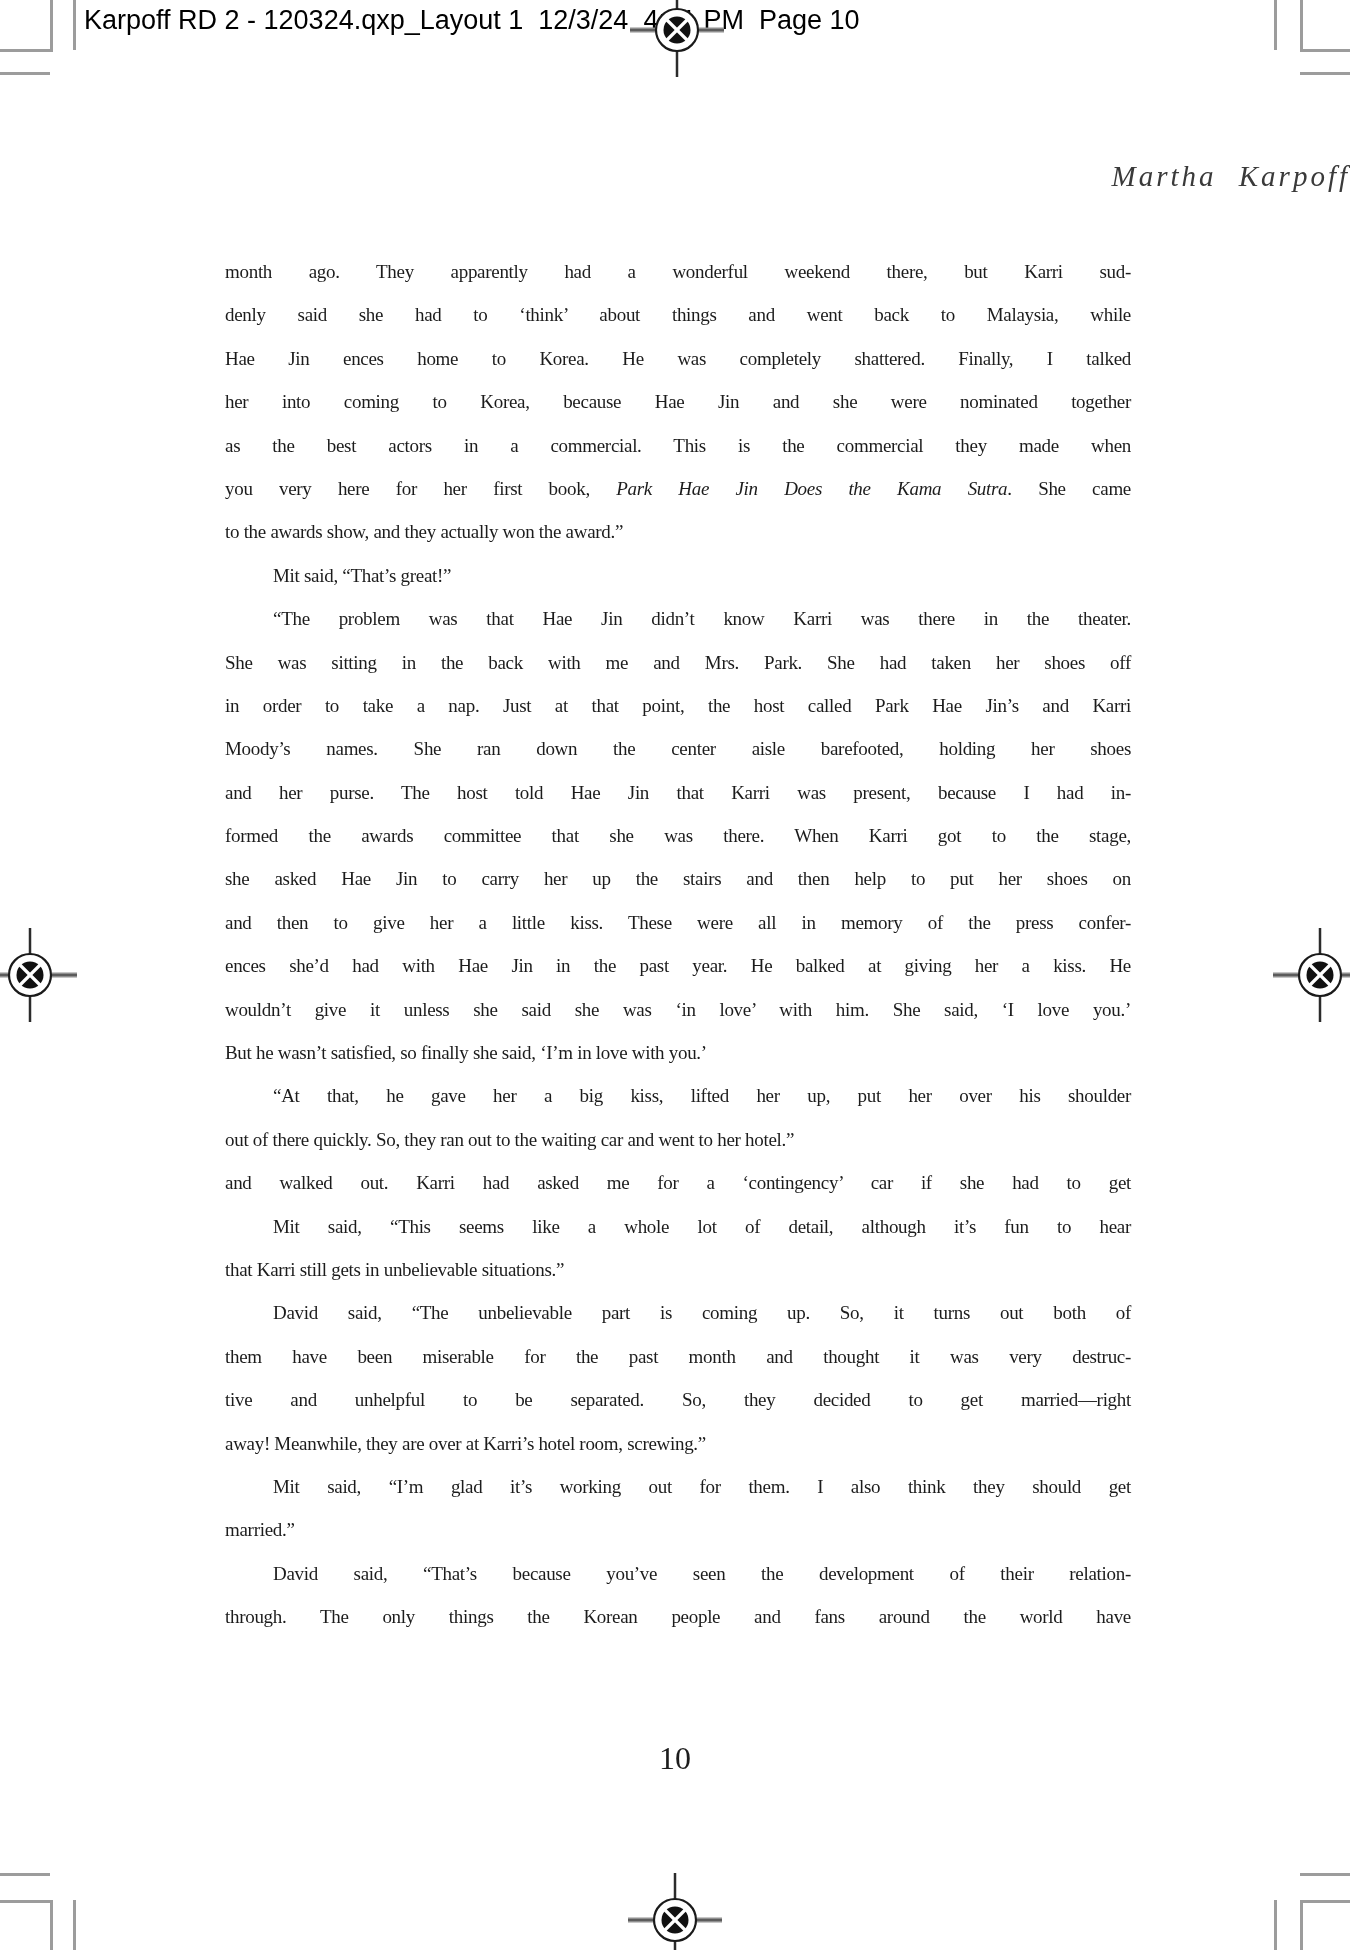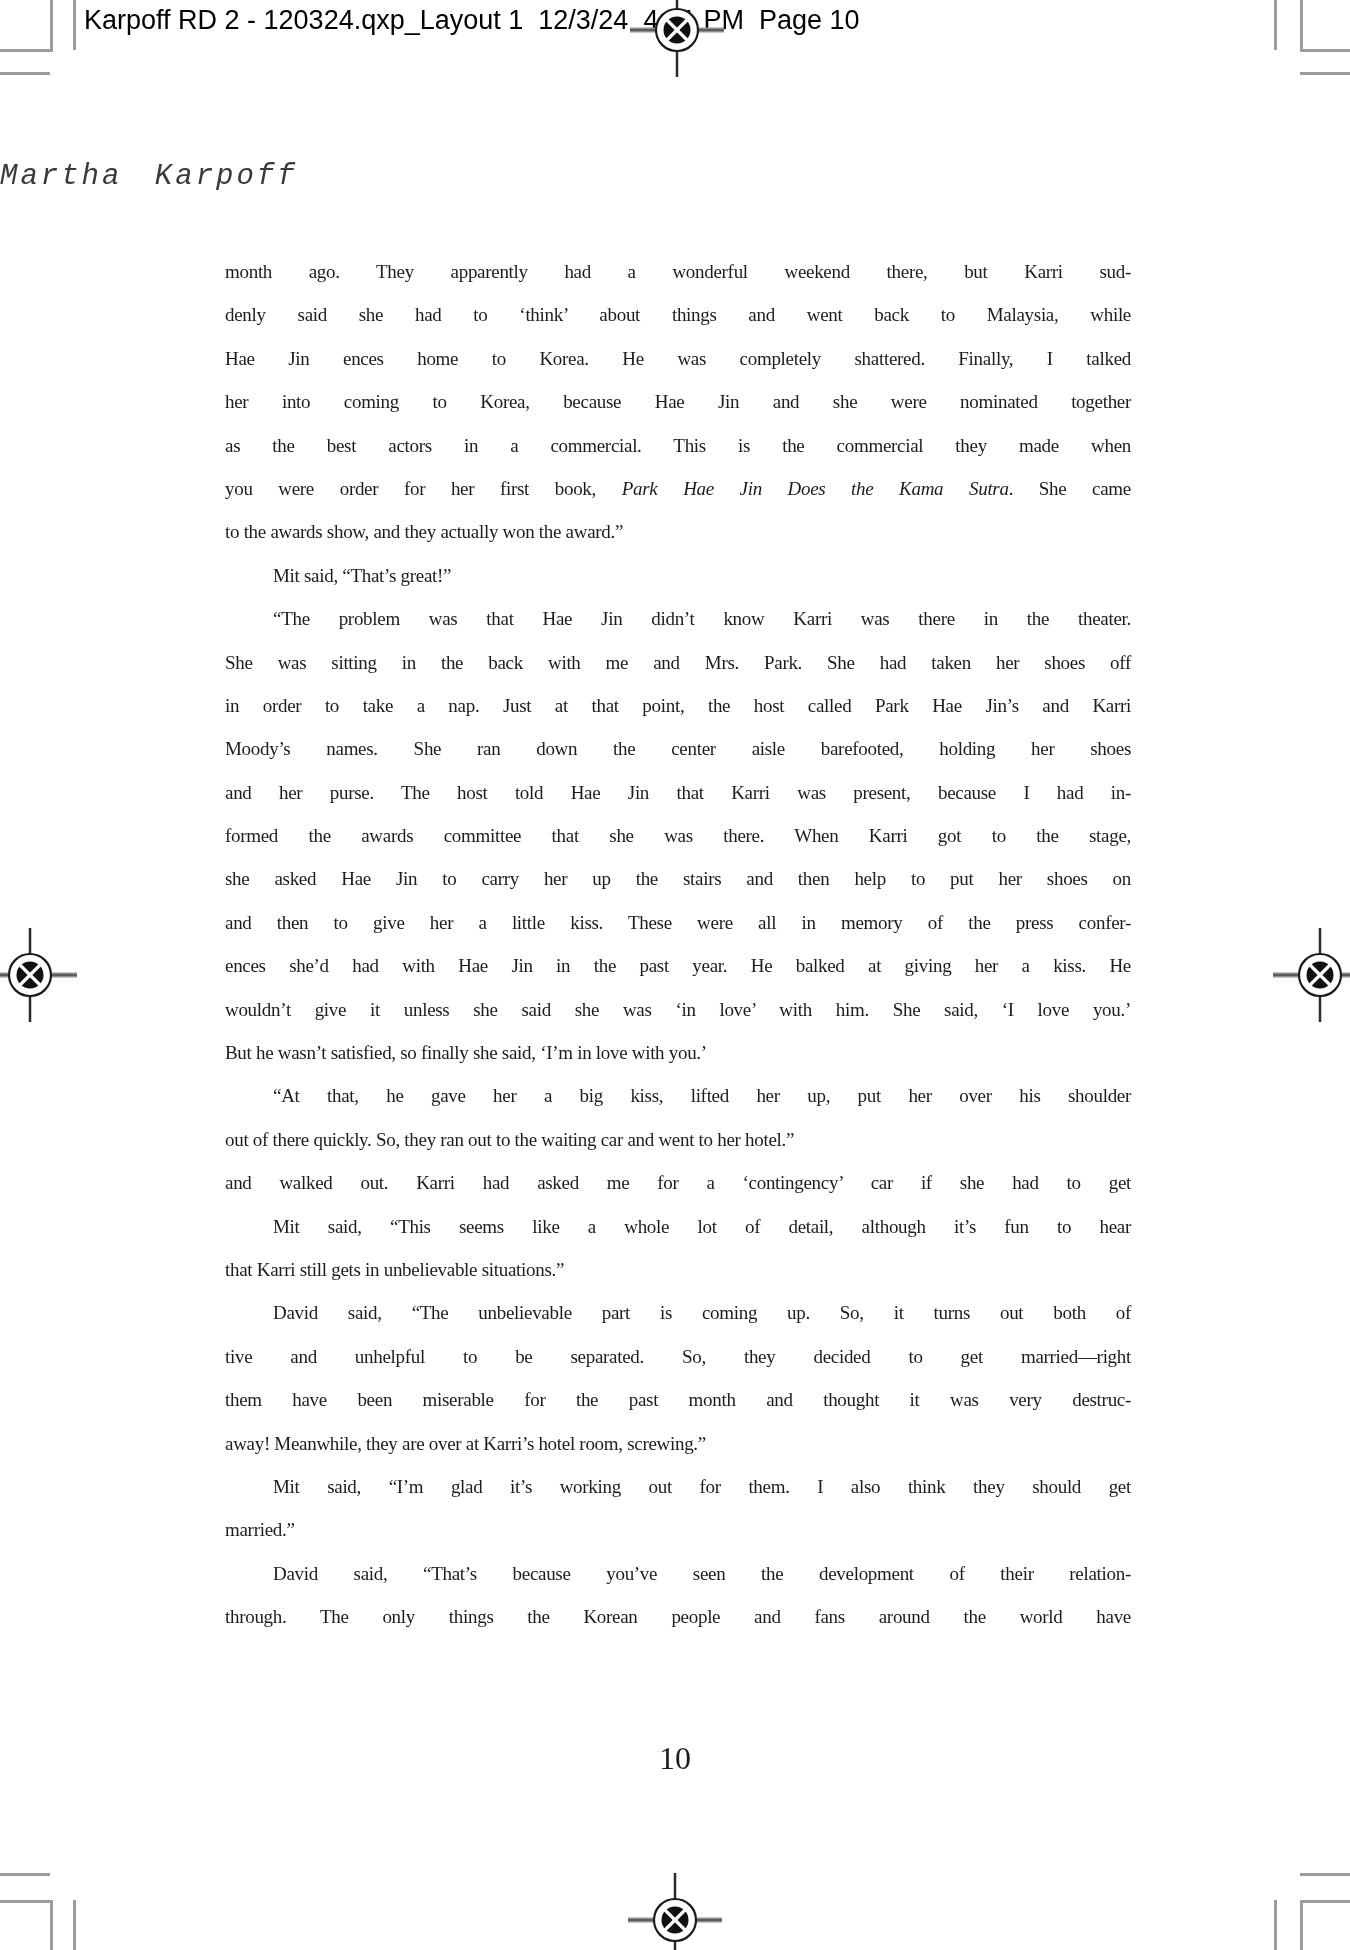--- a/index.html
+++ b/index.html
@@ -22,22 +22,22 @@
   .vbl{left:73px;top:1900px;width:3px;height:50px;}
   .hbl{left:0;top:1873px;width:50px;height:3px;}
   .vbr{left:1274px;top:1900px;width:3px;height:50px;}
   .hbr{left:1300px;top:1873px;width:50px;height:3px;}
   .reg{position:absolute;width:96px;height:96px;z-index:5;}
   .reg.left{left:-18px;top:927px;}
   .reg.right{left:1272px;top:927px;}
   .reg.top{left:629px;top:-18px;}
   .reg.bottom{left:627px;top:1872px;}
   
-  .runhead{position:absolute;left:0;right:0;top:160px;text-align:left;
-           font-family:Liberation Mono, monospace;font-style:italic;font-size:29px;
+  .runhead{position:absolute;left:0;right:0;top:160px;text-align:right;
+           font-family:Liberation Serif, serif;font-style:italic;font-size:29px;
            letter-spacing:3px;word-spacing:12px;color:#3a3a3a;}
   
   .bodytext{position:absolute;left:225px;top:250px;width:906px;color:#1c1c1c;
             font-size:19px;letter-spacing:-0.3px;}
   .line{height:43.4px;line-height:43.4px;white-space:nowrap;}
   .line.just{white-space:normal;text-align:justify;text-align-last:justify;}
   .line.ind{text-indent:48px;}
   
   .folio{position:absolute;left:0;right:0;top:1740px;text-align:center;
          font-size:32px;color:#1c1c1c;}
@@ -90,42 +90,42 @@
     </svg>
 
   <div class="runhead">Martha Karpoff</div>
 
   <div class="bodytext">
       <div class="line just"><span>month ago. They apparently had a wonderful weekend there, but Karri sud-</span></div>
       <div class="line just"><span>denly said she had to ‘think’ about things and went back to Malaysia, while</span></div>
       <div class="line just"><span>Hae Jin ences home to Korea. He was completely shattered. Finally, I talked</span></div>
       <div class="line just"><span>her into coming to Korea, because Hae Jin and she were nominated together</span></div>
       <div class="line just"><span>as the best actors in a commercial. This is the commercial they made when</span></div>
-      <div class="line just"><span>you were order for her first book, </span><i>Park Hae Jin Does the Kama Sutra</i><span>. She came</span></div>
+      <div class="line just"><span>you very here for her first book, </span><i>Park Hae Jin Does the Kama Sutra</i><span>. She came</span></div>
       <div class="line"><span>to the awards show, and they actually won the award.”</span></div>
       <div class="line ind"><span>Mit said, “That’s great!”</span></div>
       <div class="line just ind"><span>“The problem was that Hae Jin didn’t know Karri was there in the theater.</span></div>
       <div class="line just"><span>She was sitting in the back with me and Mrs. Park. She had taken her shoes off</span></div>
       <div class="line just"><span>in order to take a nap. Just at that point, the host called Park Hae Jin’s and Karri</span></div>
       <div class="line just"><span>Moody’s names. She ran down the center aisle barefooted, holding her shoes</span></div>
       <div class="line just"><span>and her purse. The host told Hae Jin that Karri was present, because I had in-</span></div>
       <div class="line just"><span>formed the awards committee that she was there. When Karri got to the stage,</span></div>
       <div class="line just"><span>she asked Hae Jin to carry her up the stairs and then help to put her shoes on</span></div>
       <div class="line just"><span>and then to give her a little kiss. These were all in memory of the press confer-</span></div>
       <div class="line just"><span>ences she’d had with Hae Jin in the past year. He balked at giving her a kiss. He</span></div>
       <div class="line just"><span>wouldn’t give it unless she said she was ‘in love’ with him. She said, ‘I love you.’</span></div>
       <div class="line"><span>But he wasn’t satisfied, so finally she said, ‘I’m in love with you.’</span></div>
       <div class="line just ind"><span>“At that, he gave her a big kiss, lifted her up, put her over his shoulder</span></div>
       <div class="line"><span>out of there quickly. So, they ran out to the waiting car and went to her hotel.”</span></div>
       <div class="line just"><span>and walked out. Karri had asked me for a ‘contingency’ car if she had to get</span></div>
       <div class="line just ind"><span>Mit said, “This seems like a whole lot of detail, although it’s fun to hear</span></div>
       <div class="line"><span>that Karri still gets in unbelievable situations.”</span></div>
       <div class="line just ind"><span>David said, “The unbelievable part is coming up. So, it turns out both of</span></div>
+      <div class="line just"><span>them have been miserable for the past month and thought it was very destruc-</span></div>
       <div class="line just"><span>tive and unhelpful to be separated. So, they decided to get married—right</span></div>
-      <div class="line just"><span>them have been miserable for the past month and thought it was very destruc-</span></div>
       <div class="line"><span>away! Meanwhile, they are over at Karri’s hotel room, screwing.”</span></div>
       <div class="line just ind"><span>Mit said, “I’m glad it’s working out for them. I also think they should get</span></div>
       <div class="line"><span>married.”</span></div>
       <div class="line just ind"><span>David said, “That’s because you’ve seen the development of their relation-</span></div>
       <div class="line just"><span>through. The only things the Korean people and fans around the world have</span></div>
     </div>
 
   <div class="folio">10</div>
 
 </div>

